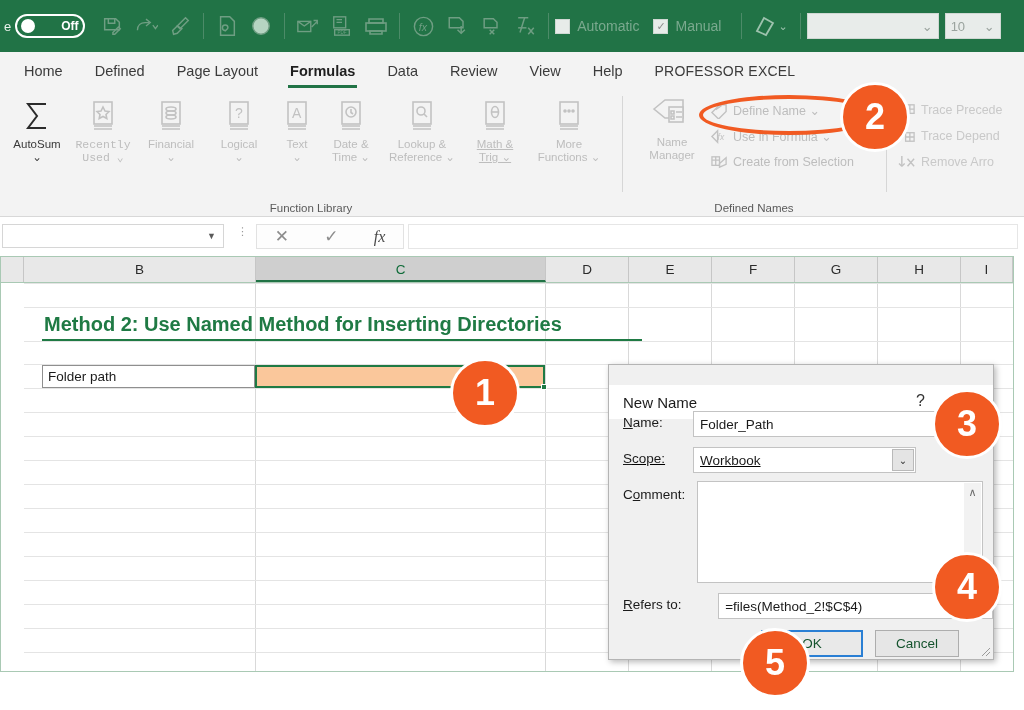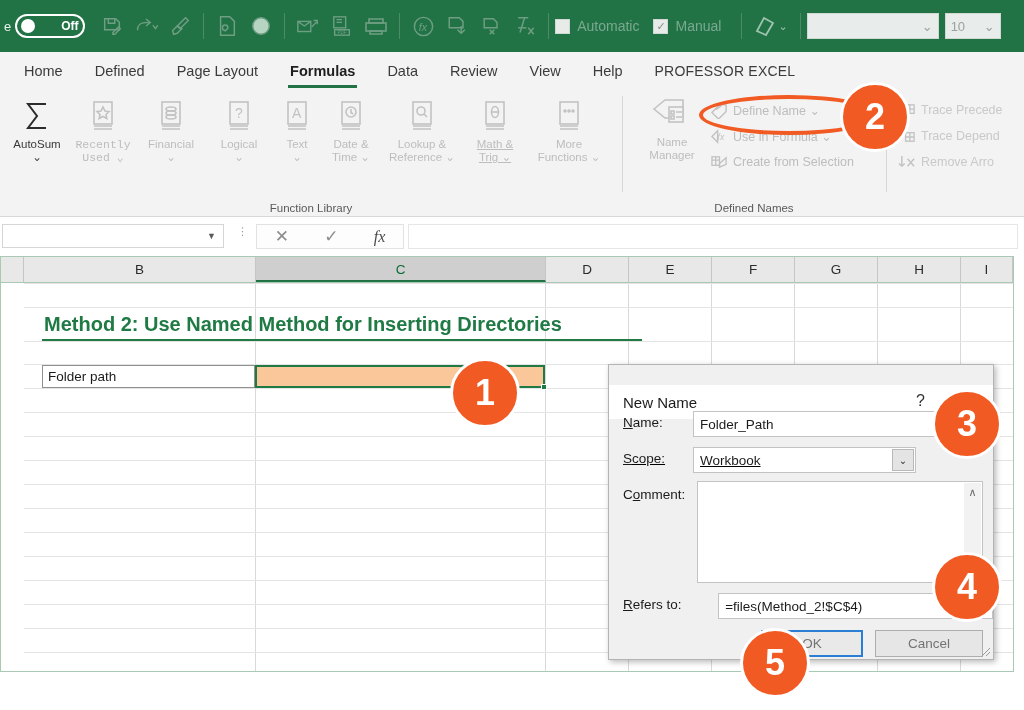--- a/index.html
+++ b/index.html
@@ -115,21 +115,21 @@
   .selin { background:#fff; border:1px solid #c3c3c3; font-size:13.5px; color:#1b1b1b;
            display:flex; align-items:center; padding-left:6px; position:relative; }
   .selin .arrowbox { position:absolute; right:1px; top:1px; bottom:1px; width:22px;
             background:#e4e4e4; border:1px solid #b9b9b9; display:flex;
             align-items:center; justify-content:center; font-size:10px; color:#333; }
   .areabox { position:absolute; background:#fff; border:1px solid #c3c3c3; }
   .areabox .sbar { position:absolute; right:1px; top:1px; bottom:1px; width:17px;
             background:#f2f2f2; display:flex; align-items:flex-start;
             justify-content:center; padding-top:3px; font-size:11px; color:#6a6a6a; }
   .dlgbtn { position:absolute; height:27px; background:#e6e6e6; border:1px solid #adadad;
-            font-size:13.5px; color:#737373; display:flex; align-items:center;
+            font-size:13.5px; color:#14532d; display:flex; align-items:center;
             justify-content:center; }
   .dlgbtn.primary { border:2px solid #2a7fd4; background:#e9e9e9; }
   .dlg-grip { position:absolute; right:2px; bottom:2px; width:12px; height:12px; }
 
   
   .callout { position:absolute; border-radius:50%; background:#f15a22;
              border:3px solid #fff; color:#fff; font-weight:bold;
              display:flex; align-items:center; justify-content:center; }
   .ellipse-hl { position:absolute; border:4px solid #f15a22; border-radius:50%; }
 </style>
@@ -585,21 +585,21 @@
     </div>
 
     <div class="dlg-row" style="top:228px;">
       <div class="dlg-lbl"><u>R</u>efers to:</div>
       <div class="txtin" style="width:286px; height:26px;margin-left:28px;">
         <span>=files(Method_2!$C$4)</span>
       </div>
     </div>
 
     <div class="dlgbtn primary" style="left:152px; top:265px; width:102px;">OK</div>
-    <div class="dlgbtn" style="left:266px; top:265px; width:108px;">Cancel</div>
+    <div class="dlgbtn" style="left:266px; top:265px; width:84px;">Cancel</div>
 
     <svg class="dlg-grip" viewBox="0 0 12 12">
       <path d="M11 3L3 11M11 7L7 11" stroke="#9a9a9a" stroke-width="1" fill="none"></path>
     </svg>
   </div>
 
   <div class="ellipse-hl" style="left:699px; top:95px; width:180px; height:40px;"></div>
 
   <div class="callout" style="left:840px; top:82px; width:70px; height:70px; font-size:36px;">2</div>
 

